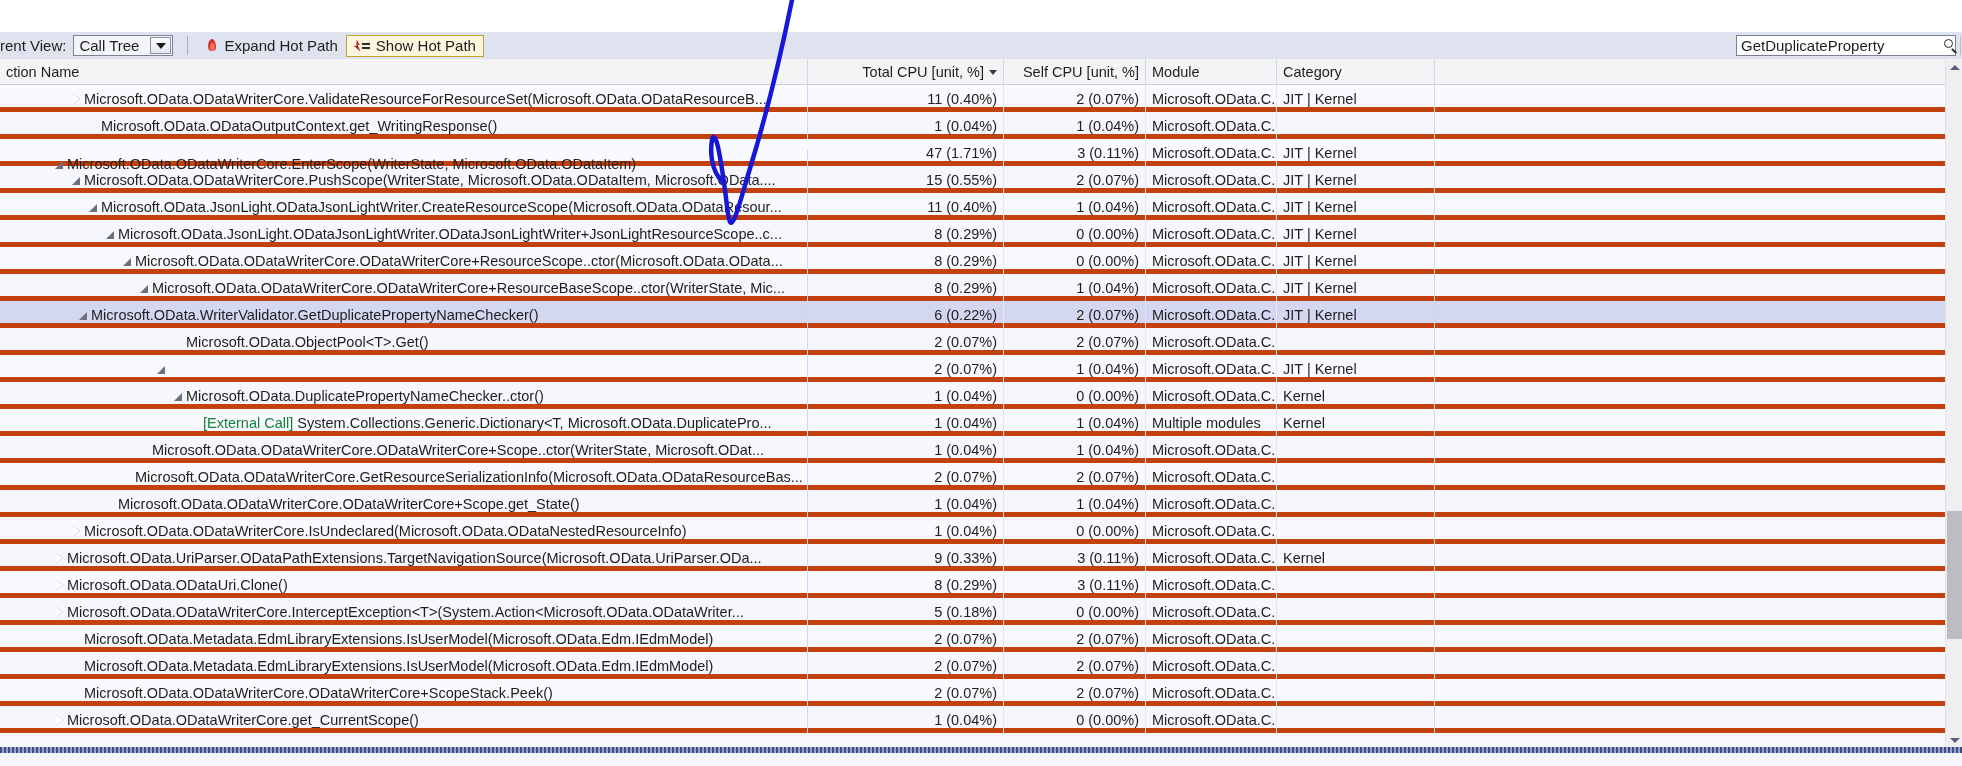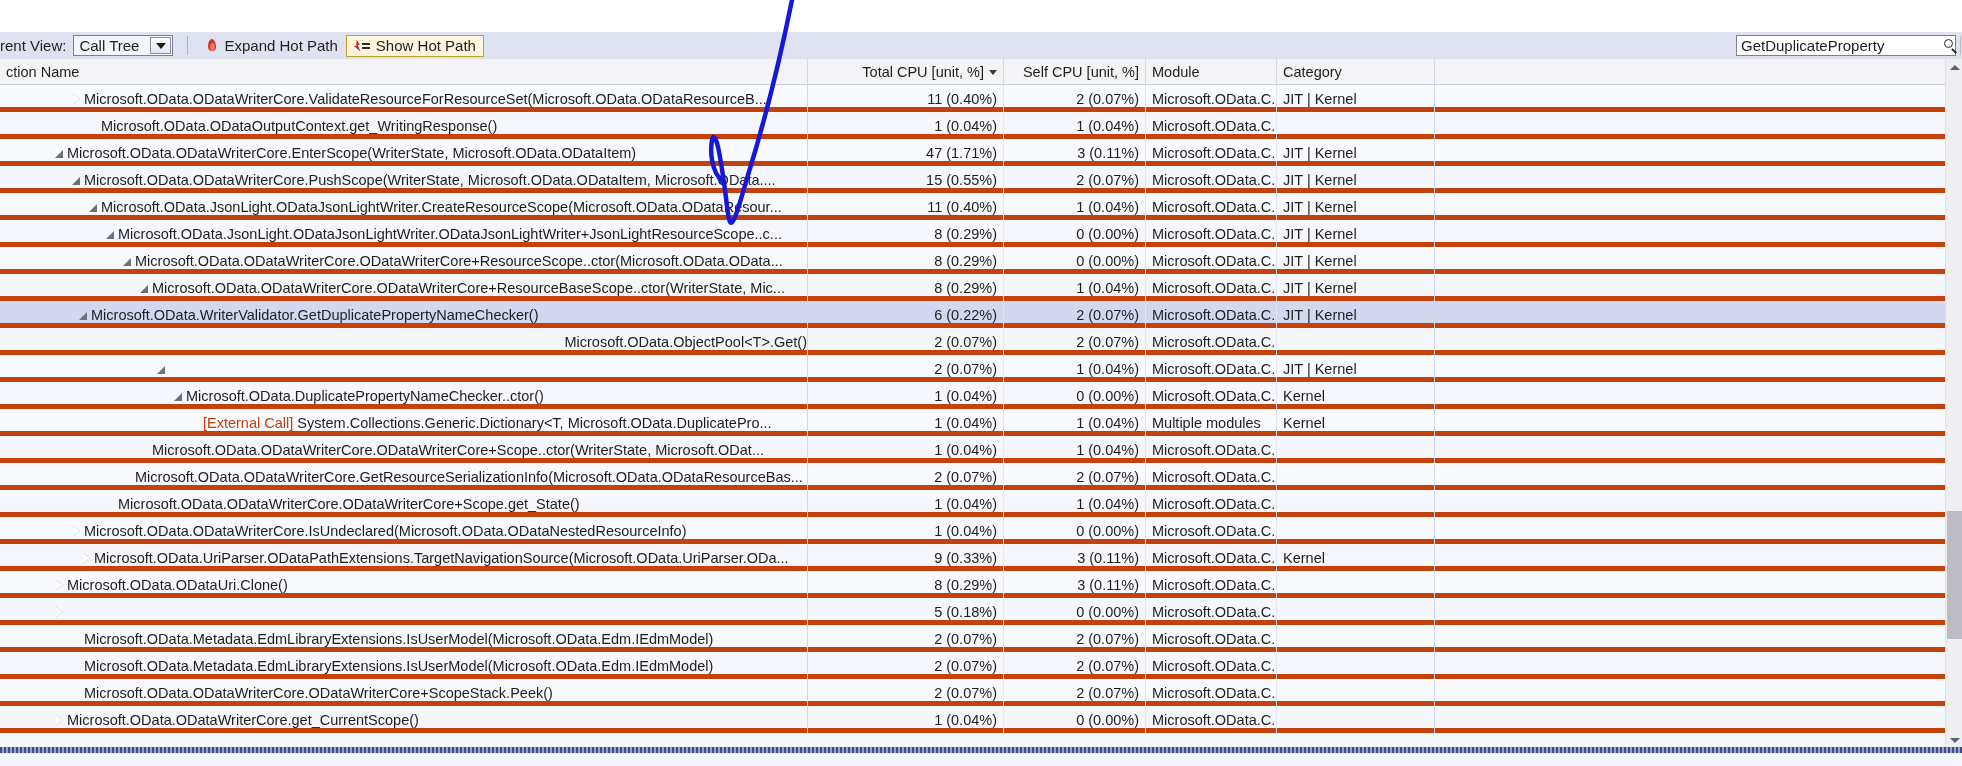--- a/index.html
+++ b/index.html
@@ -317,21 +317,21 @@
     border-bottom: 8px solid #6b7080;
     margin-top: 2px;
   }
   .nametext {
     font-size: 14.5px;
     color: #1e1e1e;
     white-space: nowrap;
     overflow: hidden;
     text-overflow: clip;
   }
-  .ext-call { color: #c2410c; }
+  .ext-call { color: #15803d; }
 
   
   .vscroll {
     position: absolute;
     right: 0; top: 59px;
     width: 17px;
     height: 690px;
     background: #efeff1;
     border-left: 1px solid #dfe0e6;
     box-sizing: border-box;
@@ -476,21 +476,21 @@
               <span class="nametext">Microsoft.OData.ODataOutputContext.get_WritingResponse()</span>
             </div>
           </div>
           <div class="cell num" style="flex: 0 0 196px;">1 (0.04%)</div>
           <div class="cell num" style="flex: 0 0 142px;">1 (0.04%)</div>
           <div class="cell " style="flex: 0 0 131px;">Microsoft.OData.C...</div>
           <div class="cell cat" style="flex: 0 0 158px;"></div>
           <div class="cell filler" style="flex: 0 0 527px;"></div>
         </div>
         <div class="row">
-          <div class="cell name" style="flex: 0 0 808px;">
+          <div class="cell name" style="flex: 0 0 808px; margin-top: 11px;">
             <div class="namewrap" style="padding-left: 51px;">
               <span class="twisty">
                 <span class="tri-down"></span>
               </span>
               <span class="nametext">Microsoft.OData.ODataWriterCore.EnterScope(WriterState, Microsoft.OData.ODataItem)</span>
             </div>
           </div>
           <div class="cell num" style="flex: 0 0 196px;">47 (1.71%)</div>
           <div class="cell num" style="flex: 0 0 142px;">3 (0.11%)</div>
           <div class="cell " style="flex: 0 0 131px;">Microsoft.OData.C...</div>
@@ -582,21 +582,21 @@
             </div>
           </div>
           <div class="cell num" style="flex: 0 0 196px;">6 (0.22%)</div>
           <div class="cell num" style="flex: 0 0 142px;">2 (0.07%)</div>
           <div class="cell " style="flex: 0 0 131px;">Microsoft.OData.C...</div>
           <div class="cell cat" style="flex: 0 0 158px;">JIT | Kernel</div>
           <div class="cell filler" style="flex: 0 0 527px;"></div>
         </div>
         <div class="row alt">
           <div class="cell name" style="flex: 0 0 808px;">
-            <div class="namewrap" style="padding-left: 170px; justify-content: flex-end;">
+            <div class="namewrap" style="padding-left: 170px;">
               <span class="twisty"></span>
               <span class="nametext">Microsoft.OData.ObjectPool&lt;T&gt;.Get()</span>
             </div>
           </div>
           <div class="cell num" style="flex: 0 0 196px;">2 (0.07%)</div>
           <div class="cell num" style="flex: 0 0 142px;">2 (0.07%)</div>
           <div class="cell " style="flex: 0 0 131px;">Microsoft.OData.C...</div>
           <div class="cell cat" style="flex: 0 0 158px;"></div>
           <div class="cell filler" style="flex: 0 0 527px;"></div>
         </div>
@@ -690,21 +690,21 @@
               <span class="nametext">Microsoft.OData.ODataWriterCore.IsUndeclared(Microsoft.OData.ODataNestedResourceInfo)</span>
             </div>
           </div>
           <div class="cell num" style="flex: 0 0 196px;">1 (0.04%)</div>
           <div class="cell num" style="flex: 0 0 142px;">0 (0.00%)</div>
           <div class="cell " style="flex: 0 0 131px;">Microsoft.OData.C...</div>
           <div class="cell cat" style="flex: 0 0 158px;"></div>
           <div class="cell filler" style="flex: 0 0 527px;"></div>
         </div>
         <div class="row alt">
-          <div class="cell name" style="flex: 0 0 808px; padding-left: 27px;">
+          <div class="cell name" style="flex: 0 0 808px;">
             <div class="namewrap" style="padding-left: 51px;">
               <span class="twisty">
                 <span class="tri-right"></span>
               </span>
               <span class="nametext">Microsoft.OData.UriParser.ODataPathExtensions.TargetNavigationSource(Microsoft.OData.UriParser.ODa...</span>
             </div>
           </div>
           <div class="cell num" style="flex: 0 0 196px;">9 (0.33%)</div>
           <div class="cell num" style="flex: 0 0 142px;">3 (0.11%)</div>
           <div class="cell " style="flex: 0 0 131px;">Microsoft.OData.C...</div>
@@ -725,20 +725,21 @@
           <div class="cell " style="flex: 0 0 131px;">Microsoft.OData.C...</div>
           <div class="cell cat" style="flex: 0 0 158px;"></div>
           <div class="cell filler" style="flex: 0 0 527px;"></div>
         </div>
         <div class="row alt">
           <div class="cell name" style="flex: 0 0 808px;">
             <div class="namewrap" style="padding-left: 51px;">
               <span class="twisty">
                 <span class="tri-right"></span>
               </span>
+              <span class="nametext">Microsoft.OData.ODataWriterCore.InterceptException&lt;T&gt;(System.Action&lt;Microsoft.OData.ODataWriter...</span>
             </div>
           </div>
           <div class="cell num" style="flex: 0 0 196px;">5 (0.18%)</div>
           <div class="cell num" style="flex: 0 0 142px;">0 (0.00%)</div>
           <div class="cell " style="flex: 0 0 131px;">Microsoft.OData.C...</div>
           <div class="cell cat" style="flex: 0 0 158px;"></div>
           <div class="cell filler" style="flex: 0 0 527px;"></div>
         </div>
         <div class="row">
           <div class="cell name" style="flex: 0 0 808px;">

